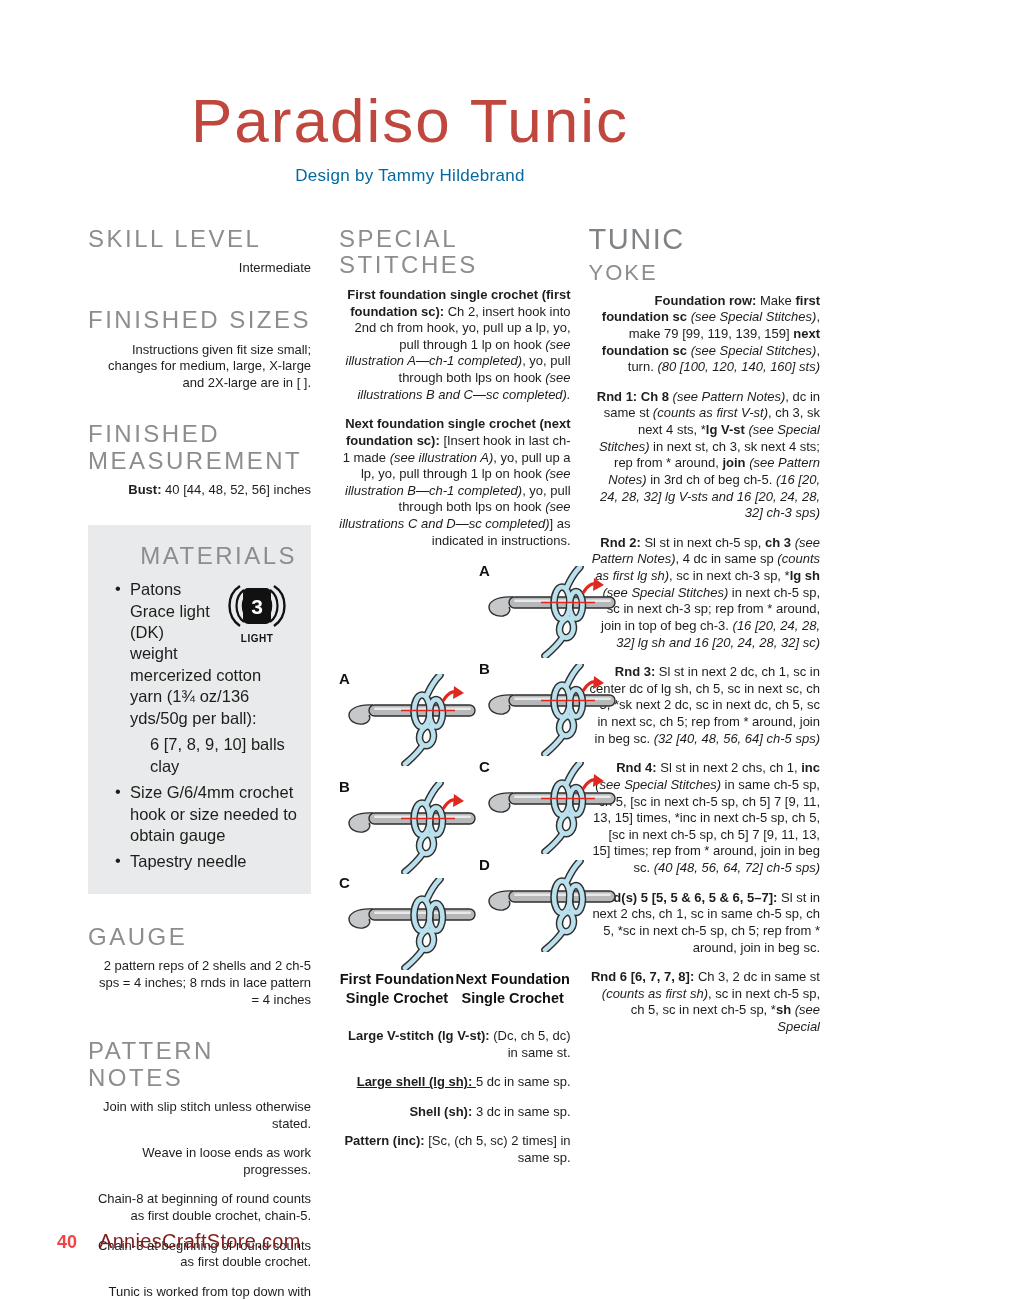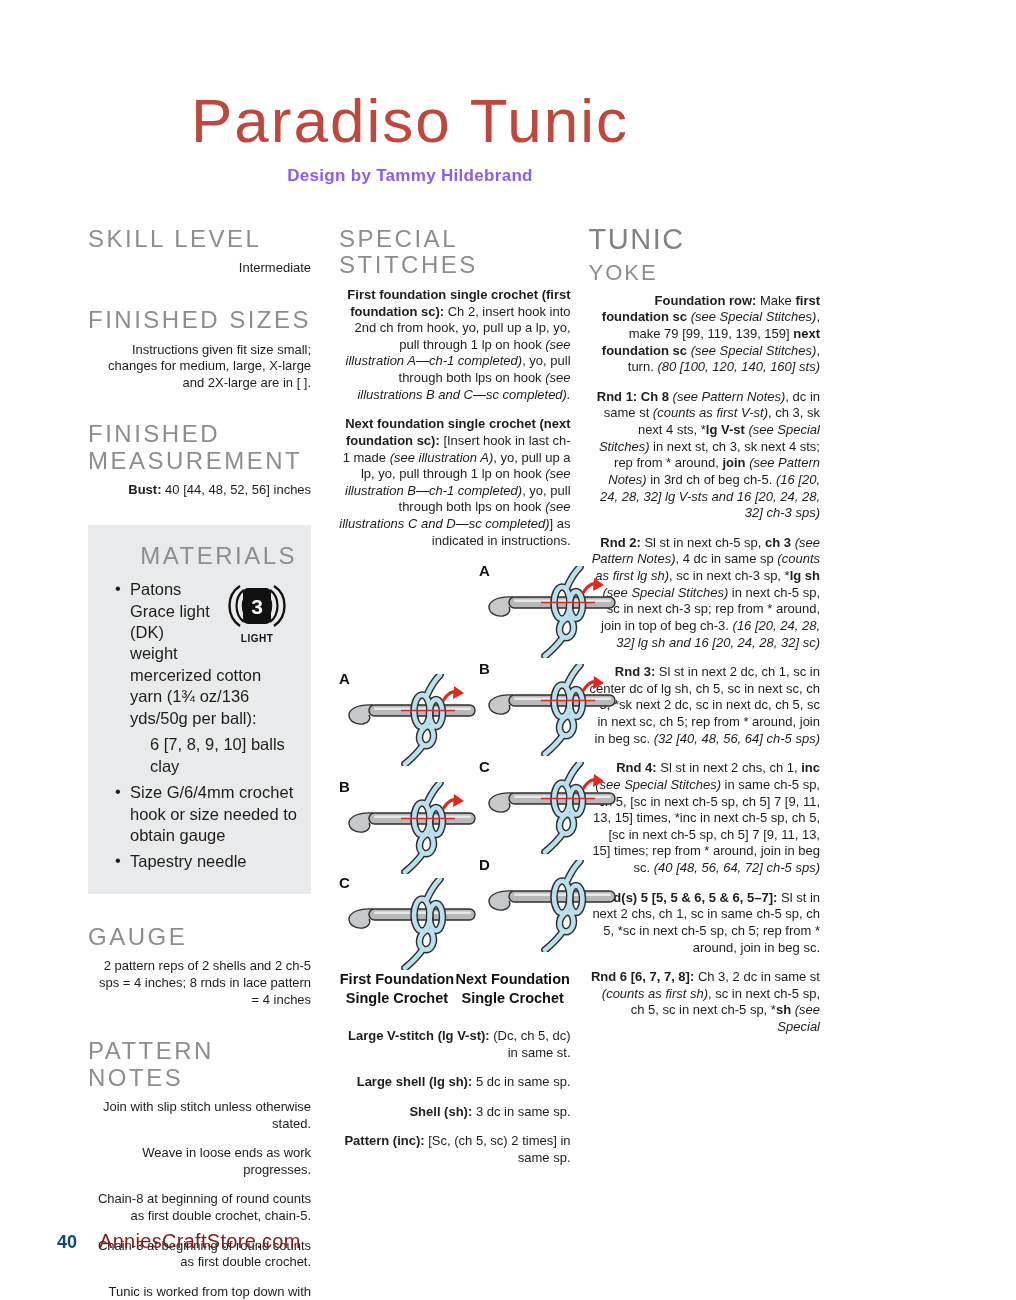--- a/index.html
+++ b/index.html
@@ -3,21 +3,21 @@
 <meta charset="utf-8">
 <style>
   * { box-sizing: border-box; }
   html,body { margin:0; padding:0; background:#ffffff; }
   .page {
     position:relative; width:820px; height:1300px; overflow:hidden;
     font-family:"Liberation Sans", sans-serif; color:#1d1d1b; background:#ffffff;
   }
   .title { margin:0; padding-top:88px; text-align:center; font-size:62px; line-height:1.05;
            font-weight:400; letter-spacing:2px; color:#c0473d; }
-  .byline { text-align:center; margin-top:13px; font-size:17px; font-weight:bold; color:#8b5cf6; letter-spacing:0.3px; }
+  .byline { text-align:center; margin-top:13px; font-size:17px; font-weight:normal; color:#0369a1; letter-spacing:0.3px; }
   .columns { display:flex; margin:38px 0 0 88px; }
   .col1 { width:267px; margin-right:28px; }
   .col2 { width:277px; margin-right:18px; }
   .col3 { width:277px; }
   h2.sec { font-size:24px; font-weight:400; color:#8b8d8f; letter-spacing:2.5px;
            margin:30px 0 8px; line-height:1.1; }
   h2.sec.first { margin-top:2px; }
   .h-main { font-size:29px; font-weight:400; color:#808386; letter-spacing:1.5px; margin:0 0 6px; line-height:1.05; }
   .h-sub  { font-size:22px; font-weight:400; color:#8b8d8f; letter-spacing:2px; margin:0 0 9px; line-height:1.05; }
   .txt { font-size:13px; line-height:1.28; margin:0 0 13px;text-align:right; }
@@ -32,21 +32,21 @@
   .yarn-sym svg { display:block; margin:0 auto; }
   .yarn-sym .lbl { font-size:10px; font-weight:bold; letter-spacing:0.5px; color:#111; margin-top:1px; }
   .art-area { position:relative; height:404px; margin-top:8px; }
   .hook-slot { position:absolute; width:137px; height:95px; }
   .hook-slot .letter { position:absolute; left:0; top:0; font-weight:bold; font-size:15px; color:#111; }
   .hook-slot .hook-art { position:absolute; left:4px; top:4px; }
   .captions { display:flex; margin-top:4px; }
   .captions .cap { width:50%; text-align:center; font-weight:bold; font-size:14.5px; line-height:1.3; color:#111; }
   .defs { margin-top:20px; }
   .footer { position:absolute; left:57px; top:1230px; display:flex; align-items:baseline; }
-  .pageno { font-weight:bold; font-size:18px; color:#0c4a6e; }
+  .pageno { font-weight:bold; font-size:18px; color:#ef4444; }
   .site { color:#7f1d1d; font-size:20px; margin-left:22px; letter-spacing:0.3px; }
 </style>
 </head>
 <body>
 
 <div class="page">
 
   <h1 class="title">Paradiso Tunic</h1>
   <div class="byline">Design by Tammy Hildebrand</div>
 
@@ -255,21 +255,21 @@
           <div>Single Crochet</div>
         </div>
         <div class="cap">
           <div>Next Foundation</div>
           <div>Single Crochet</div>
         </div>
       </div>
 
       <div class="defs">
         <p class="txt"><span style="font-weight: bold;">Large V-stitch (lg V-st): </span><span>(Dc, ch 5, dc) in same st.</span></p>
-        <p class="txt"><span style="font-weight: bold;">Large shell (lg sh): </span><span>5 dc in same sp.</span></p>
+        <p class="txt"><span style="font-weight: bold; text-decoration: underline;">Large shell (lg sh): </span><span>5 dc in same sp.</span></p>
         <p class="txt"><span style="font-weight: bold;">Shell (sh): </span><span>3 dc in same sp.</span></p>
         <p class="txt"><span style="font-weight: bold;">Pattern (inc): </span><span>[Sc, (ch 5, sc) 2 times] in same sp.</span></p>
       </div>
     </div>
 
     <div class="col3">
       <h2 class="h-main">TUNIC</h2>
       <h2 class="h-sub">YOKE</h2>
       <p class="txt"><span style="font-weight: bold;">Foundation row: </span><span>Make </span><span style="font-weight: bold;">first foundation sc </span><span style="font-style: italic;">(see Special Stitches)</span><span>, make 79 [99, 119, 139, 159] </span><span style="font-weight: bold;">next foundation sc </span><span style="font-style: italic;">(see Special Stitches)</span><span>, turn. </span><span style="font-style: italic;">(80 [100, 120, 140, 160] sts)</span></p>
       <p class="txt"><span style="font-weight: bold;">Rnd 1: Ch 8 </span><span style="font-style: italic;">(see Pattern Notes)</span><span>, dc in same st </span><span style="font-style: italic;">(counts as first V-st)</span><span>, ch 3, sk next 4 sts, *</span><span style="font-weight: bold;">lg V-st </span><span style="font-style: italic;">(see Special Stitches)</span><span> in next st, ch 3, sk next 4 sts; rep from * around, </span><span style="font-weight: bold;">join </span><span style="font-style: italic;">(see Pattern Notes)</span><span> in 3rd ch of beg ch-5. </span><span style="font-style: italic;">(16 [20, 24, 28, 32] lg V-sts and 16 [20, 24, 28, 32] ch-3 sps)</span></p>

